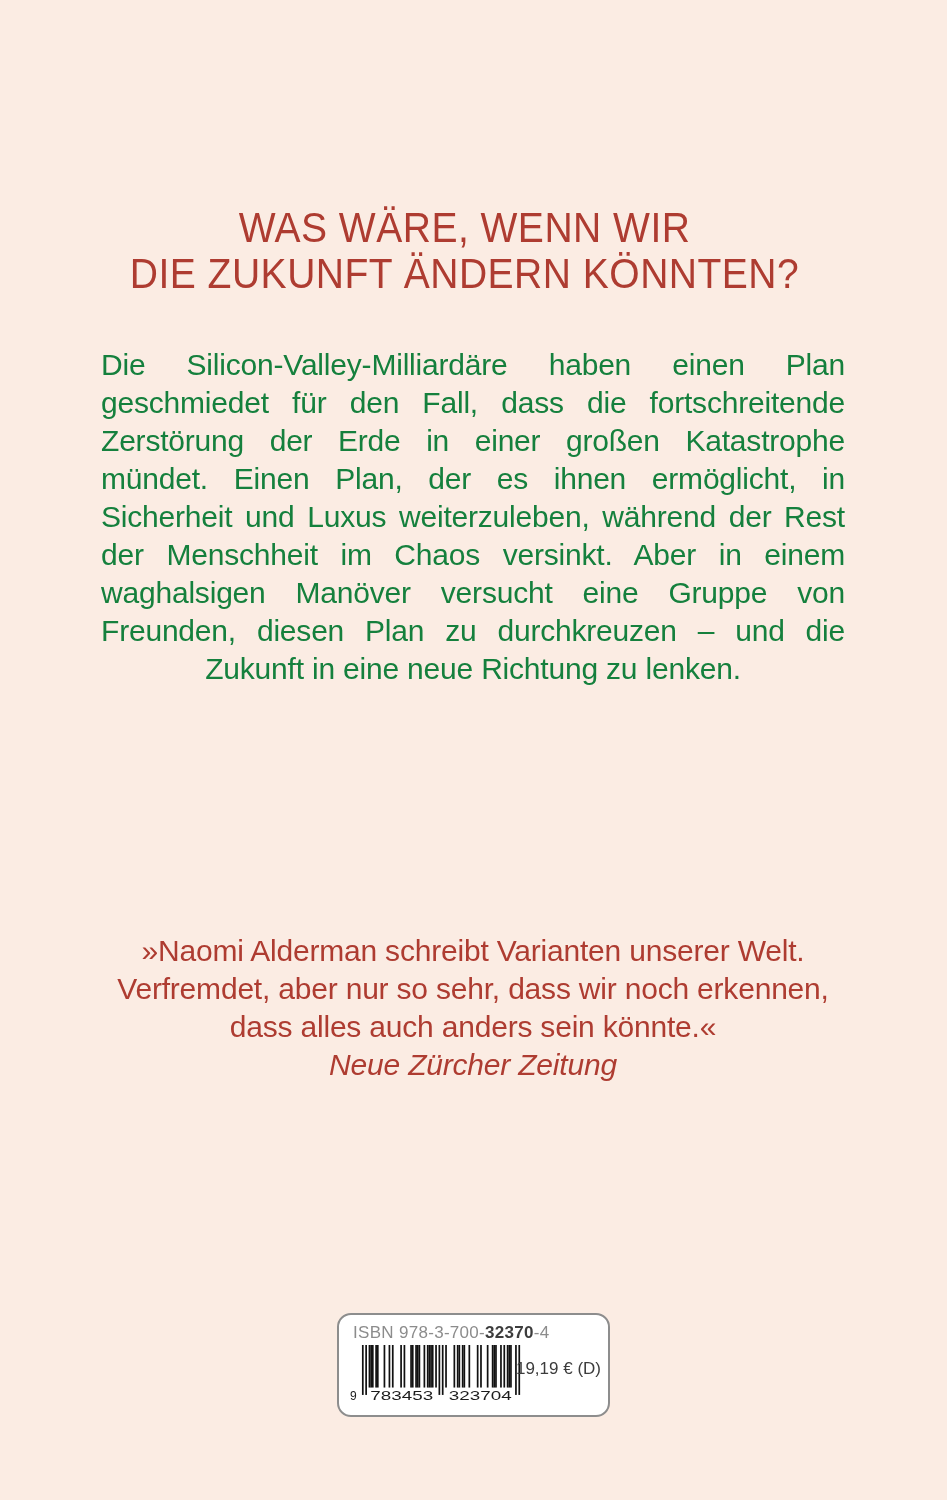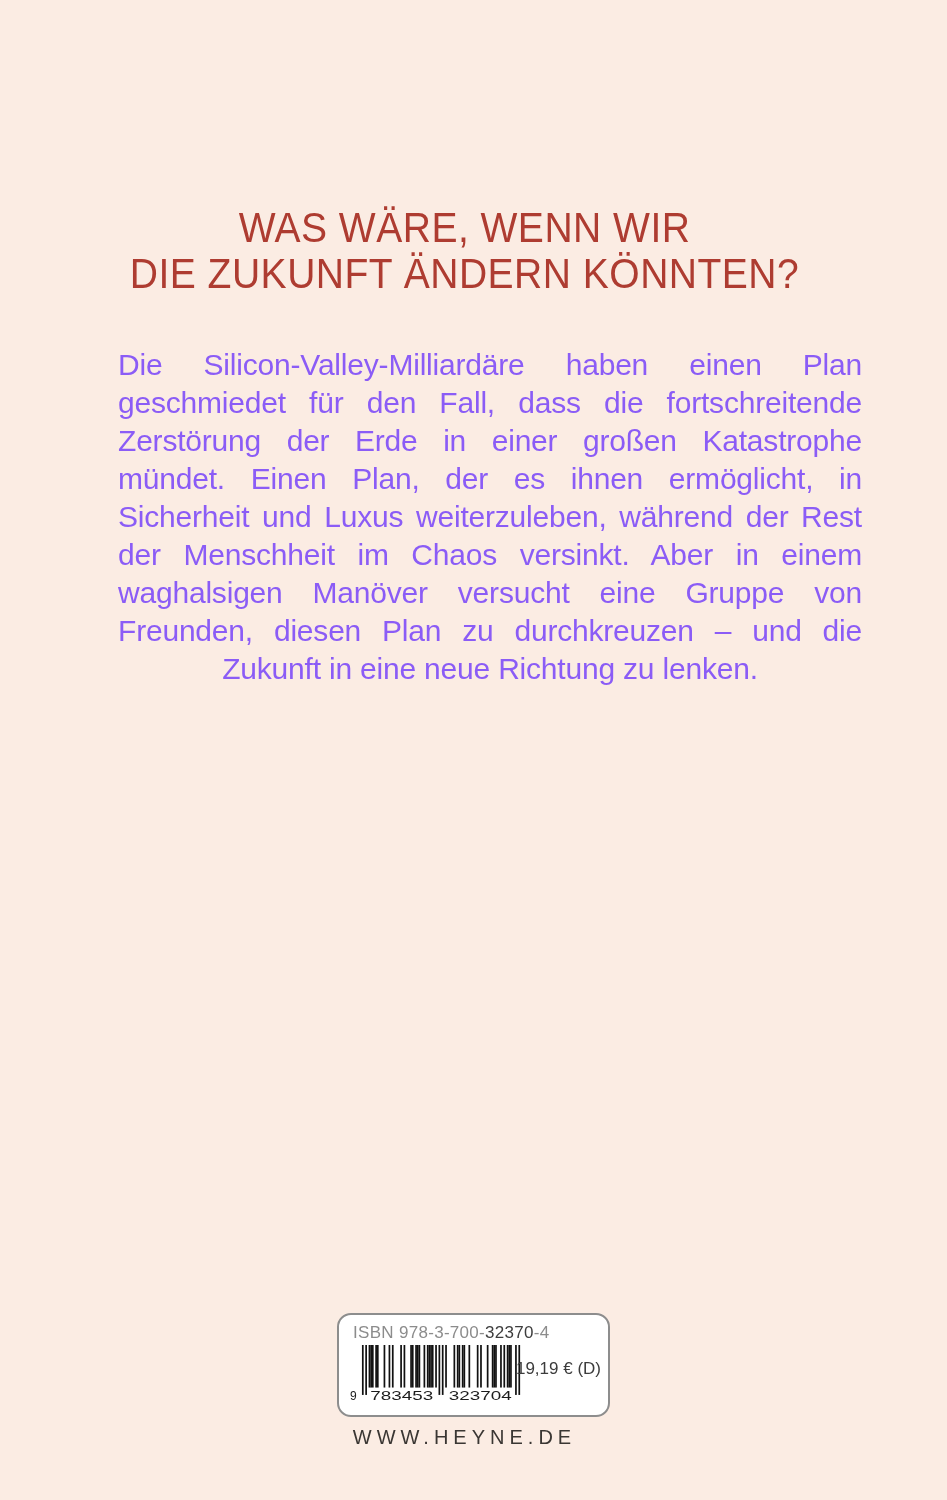--- a/index.html
+++ b/index.html
@@ -25,29 +25,29 @@
     font-weight: 400;
     letter-spacing: 0.5px;
     transform: scaleX(0.93);
     transform-origin: 50% 50%;
     text-transform: uppercase;
     white-space: nowrap;
   }
   
   .para {
     position: absolute;
-    left: 118px;
+    left: 101px;
     width: 744px;
     margin: 0;
     font-size: 30px;
     line-height: 38px;
     letter-spacing: -0.2px;
     text-align: justify;
     text-align-last: center;
-    color: #8b5cf6;
+    color: #15803d;
   }
   .p1 { top: 346px; }
   .p2 { top: 720px; }
   
   .quote {
     position: absolute;
     top: 932px;
     left: 101px;
     width: 744px;
     text-align: center;
@@ -71,21 +71,21 @@
   }
   .isbn-line {
     position: absolute;
     top: 8px;
     left: 14px;
     font-size: 17px;
     letter-spacing: 0.3px;
     color: #8c8c8c;
     white-space: nowrap;
   }
-  .isbn-bold { color: #3d3d3d; font-weight: 400; margin-top: 12px; }
+  .isbn-bold { color: #3d3d3d; font-weight: 700; margin-top: 12px; }
   .ean {
     position: absolute;
     left: 10px;
     top: 30px;
     width: 172px;
     height: 58px;
   }
   .ean rect { fill: #111111; }
   .bc-digit {
     font-family: "Liberation Sans", sans-serif;
@@ -118,20 +118,24 @@
 <div class="cover">
 
   <div class="headline">
     <div>WAS WÄRE, WENN WIR</div>
     <div>DIE ZUKUNFT ÄNDERN KÖNNTEN?</div>
   </div>
 
   <p class="para p1">Die Silicon-Valley-Milliardäre haben einen Plan geschmiedet für den Fall, dass die fortschreitende Zerstörung der Erde in einer großen Katastrophe mündet. Einen Plan, der es ihnen ermöglicht, in Sicherheit und Luxus weiterzuleben, während der Rest der Menschheit im Chaos versinkt. Aber in einem waghalsigen Manöver versucht eine Gruppe von Freunden, diesen Plan zu durchkreuzen – und die Zukunft in eine neue Richtung zu lenken.</p>
 
 
+  <div class="quote">
+    <div class="quote-text">»Naomi Alderman schreibt Varianten unserer Welt. Verfremdet, aber nur so sehr, dass wir noch erkennen, dass alles auch anders sein könnte.«</div>
+    <div class="quote-source">Neue Zürcher Zeitung</div>
+  </div>
 
   <div class="barcode-box">
     <div class="isbn-line"><span>ISBN 978-3-700-</span><span class="isbn-bold">32370</span><span>-4</span></div>
     <svg class="ean" viewBox="-14 0 186 62" preserveAspectRatio="xMinYMin meet">
       <g id="ean-bars">
           <rect x="0.00" y="0" width="1.85" height="54"></rect>
           <rect x="3.60" y="0" width="1.85" height="54"></rect>
           <rect x="7.20" y="0" width="1.85" height="46"></rect>
           <rect x="9.00" y="0" width="1.85" height="46"></rect>
           <rect x="10.80" y="0" width="1.85" height="46"></rect>
@@ -176,15 +180,14 @@
           <rect x="165.60" y="0" width="1.85" height="54"></rect>
           <rect x="169.20" y="0" width="1.85" height="54"></rect>
         </g>
       <text class="bc-digit" x="-13" y="59">9</text>
       <text class="bc-digit" x="9" y="59" textLength="68" lengthAdjust="spacingAndGlyphs">783453</text>
       <text class="bc-digit" x="94" y="59" textLength="68" lengthAdjust="spacingAndGlyphs">323704</text>
     </svg>
     <div class="price">19,19 € (D)</div>
   </div>
 
-  <div class="website">WWW.HEYNE.DE</div>
 
 </div>
 
 </body></html>

